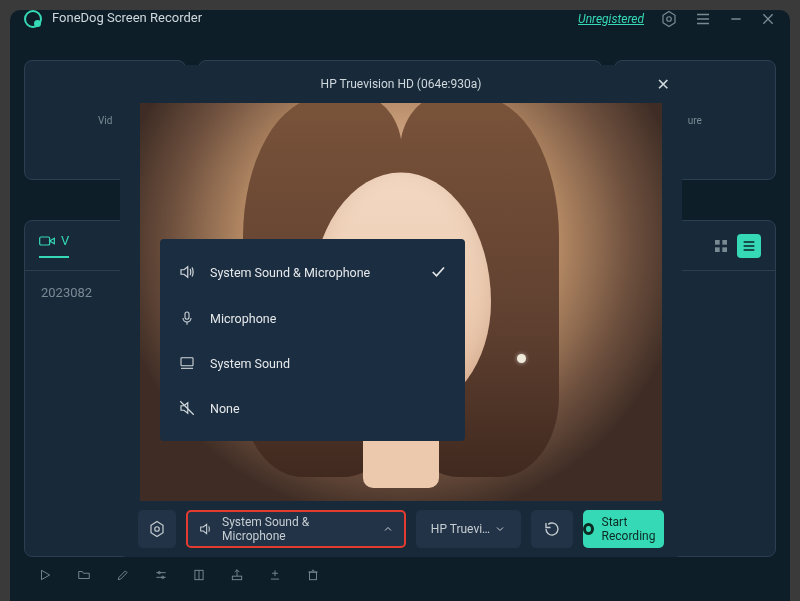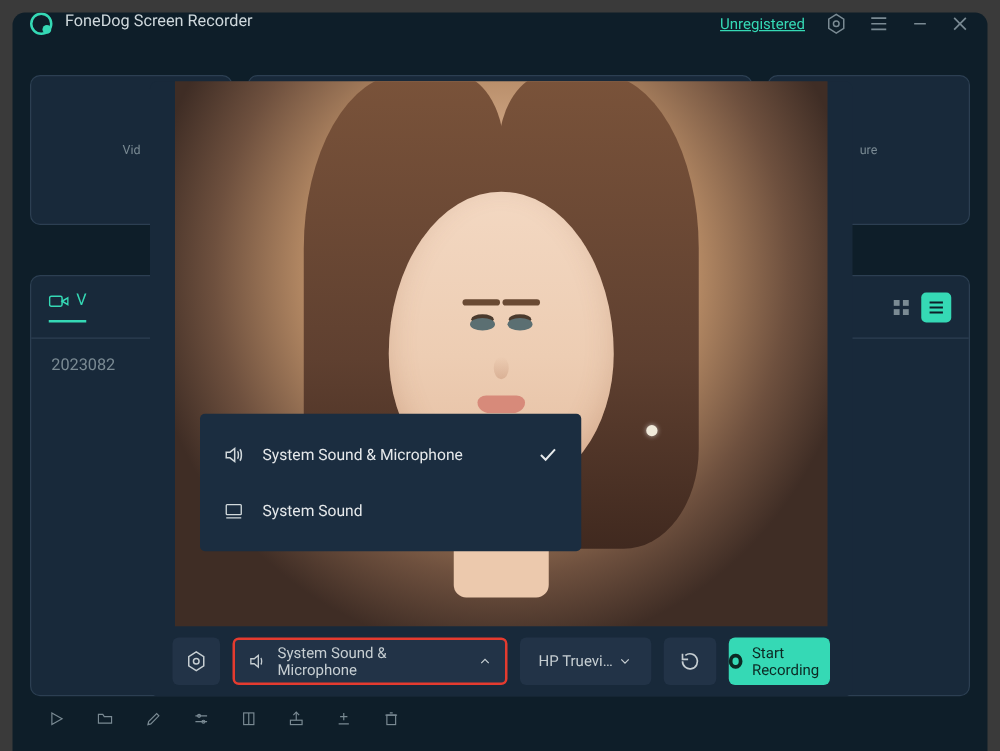--- a/index.html
+++ b/index.html
@@ -40,21 +40,21 @@
   .logo {
     width: 18px; height: 18px; border-radius: 50%;
     border: 2px solid var(--accent);
     position: relative;
   }
   .logo::after {
     content: ""; position: absolute; right: -1px; bottom: -1px;
     width: 7px; height: 7px; background: var(--accent); border-radius: 50%;
   }
   .app-title { font-size: 13px; color: var(--text); }
-  .titlebar-right { margin-left: auto; display: flex; align-items: center; gap: 16px; }
+  .titlebar-right { margin-left: auto; display: flex; align-items: center; gap: 16px; font-style: italic; }
   .unregistered { color: var(--accent); text-decoration: underline; font-size: 12px; }
   .tb-icon { color: var(--muted); cursor: pointer; display:flex; align-items:center; justify-content:center; }
   
   
   .bg-content { position:absolute; top:50px; left:14px; right:14px; bottom:14px; }
   .card { background: var(--panel); border-radius:8px; padding:20px; border:1px solid var(--border); }
   .top-cards { display:flex; gap:12px; height:120px; }
   .top-cards .card { flex:1; display:flex; align-items:center; justify-content:center; color:var(--muted); font-size:10px; }
   .bottom-panel { position:absolute; top:160px; left:0; right:0; bottom:40px; background:var(--panel); border-radius:8px; border:1px solid var(--border); }
   .tab-row { display:flex; align-items:center; padding:12px 14px; border-bottom:1px solid var(--border); }
@@ -273,20 +273,24 @@
           <svg width="14" height="14" viewBox="0 0 24 24" fill="none" stroke="currentColor" stroke-width="1.6">
             <rect x="6" y="7" width="12" height="13"></rect>
             <line x1="4" y1="7" x2="20" y2="7"></line>
             <line x1="10" y1="4" x2="14" y2="4"></line>
           </svg>
         </span>
     </div>
   </div>
 
   <div class="modal">
+    <div class="modal-header">
+      <span>HP Truevision HD (064e:930a)</span>
+      <span class="modal-close">✕</span>
+    </div>
     <div class="preview">
       <div class="hair-l"></div>
       <div class="hair-r"></div>
       <div class="neck"></div>
       <div class="face">
         <div class="brow l"></div>
           <div class="brow r"></div>
         <div class="eye l"></div>
           <div class="eye r"></div>
         <div class="nose"></div>
@@ -306,26 +310,45 @@
           </span>
           <span>System Sound &amp; Microphone</span>
           <span class="check">
             <svg width="18" height="18" viewBox="0 0 24 24" fill="none" stroke="#e6e9eb" stroke-width="2.2">
                 <polyline points="5,12 10,17 20,6"></polyline>
               </svg>
           </span>
         </div>
         <div class="audio-item">
           <span class="ico">
+            <svg width="16" height="18" viewBox="0 0 24 24" fill="none" stroke="currentColor" stroke-width="1.6">
+                <rect x="9" y="3" width="6" height="11" rx="3"></rect>
+                <path d="M6 12a6 6 0 0 0 12 0"></path>
+                <line x1="12" y1="18" x2="12" y2="22"></line>
+              </svg>
+          </span>
+          <span>Microphone</span>
+        </div>
+        <div class="audio-item">
+          <span class="ico">
             <svg width="18" height="16" viewBox="0 0 24 24" fill="none" stroke="currentColor" stroke-width="1.6">
                 <rect x="3" y="4" width="18" height="12" rx="1"></rect>
                 <line x1="3" y1="20" x2="21" y2="20"></line>
               </svg>
           </span>
           <span>System Sound</span>
+        </div>
+        <div class="audio-item">
+          <span class="ico">
+            <svg width="18" height="18" viewBox="0 0 24 24" fill="none" stroke="currentColor" stroke-width="1.6">
+                <polygon points="4,9 8,9 13,5 13,19 8,15 4,15"></polygon>
+                <line x1="3" y1="3" x2="21" y2="21"></line>
+              </svg>
+          </span>
+          <span>None</span>
         </div>
       </div>
     </div>
 
     <div class="modal-controls">
       <div class="ctrl gear">
         <svg width="18" height="18" viewBox="0 0 24 24" fill="none" stroke="currentColor" stroke-width="1.6">
             <polygon points="12,2 20,7 20,17 12,22 4,17 4,7"></polygon>
             <circle cx="12" cy="12" r="3"></circle>
           </svg>

